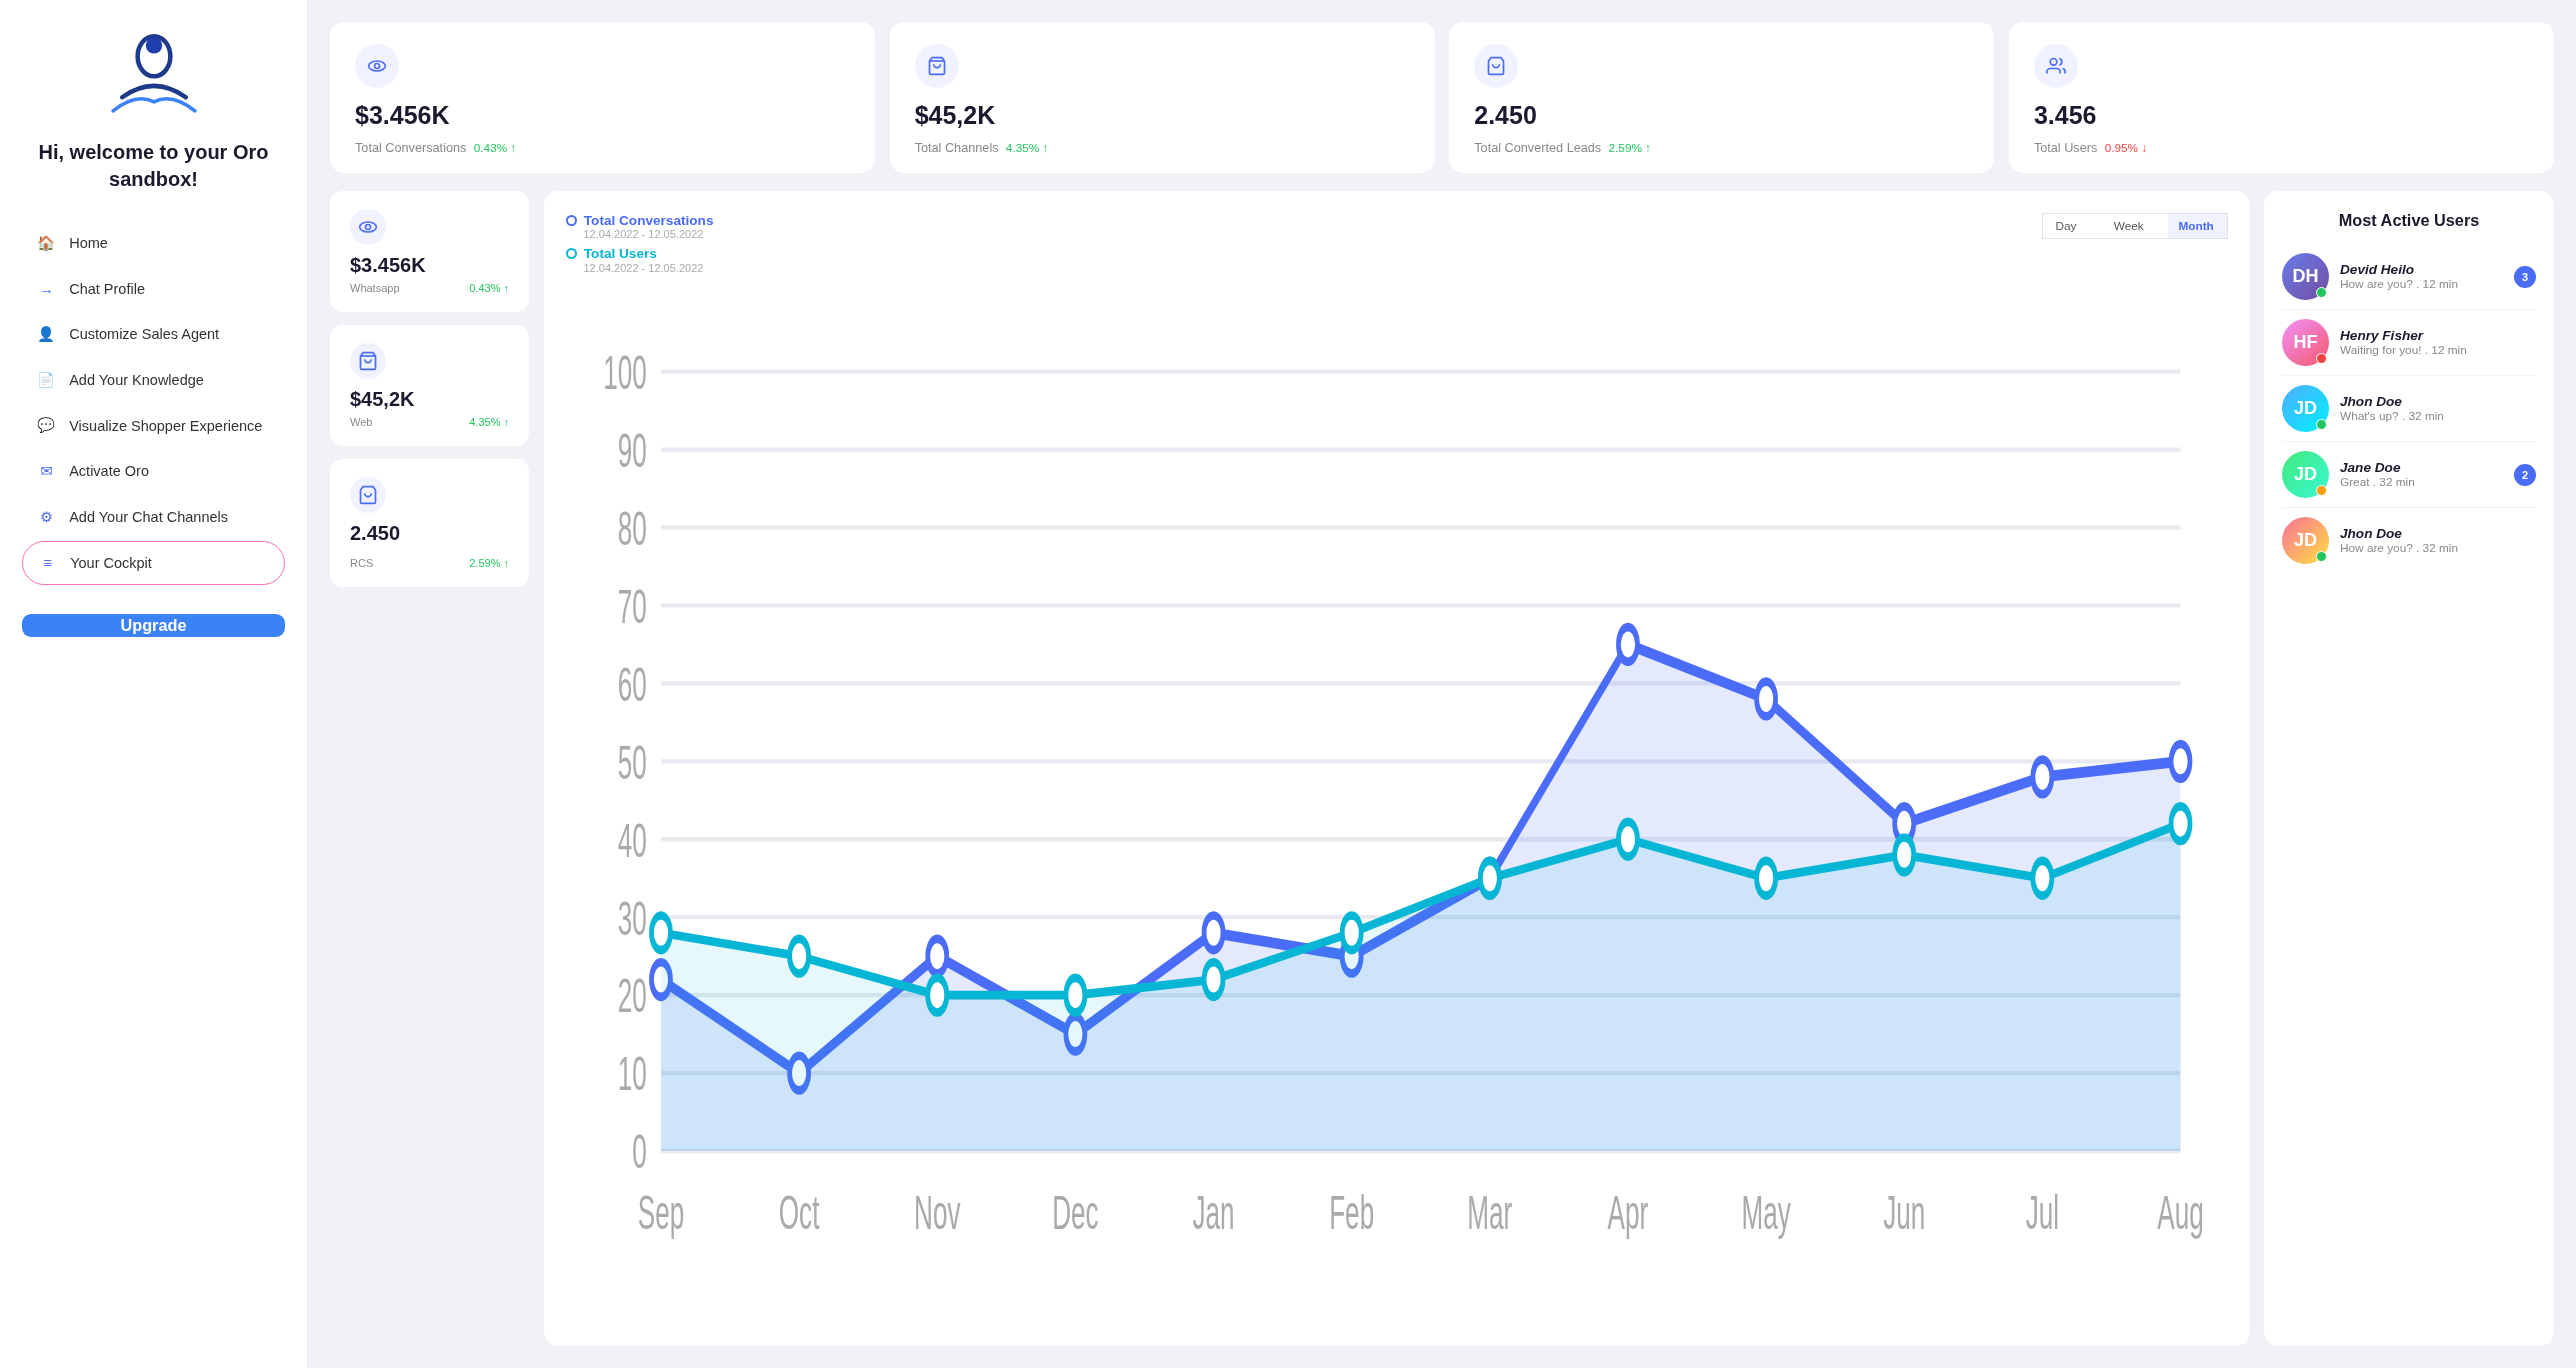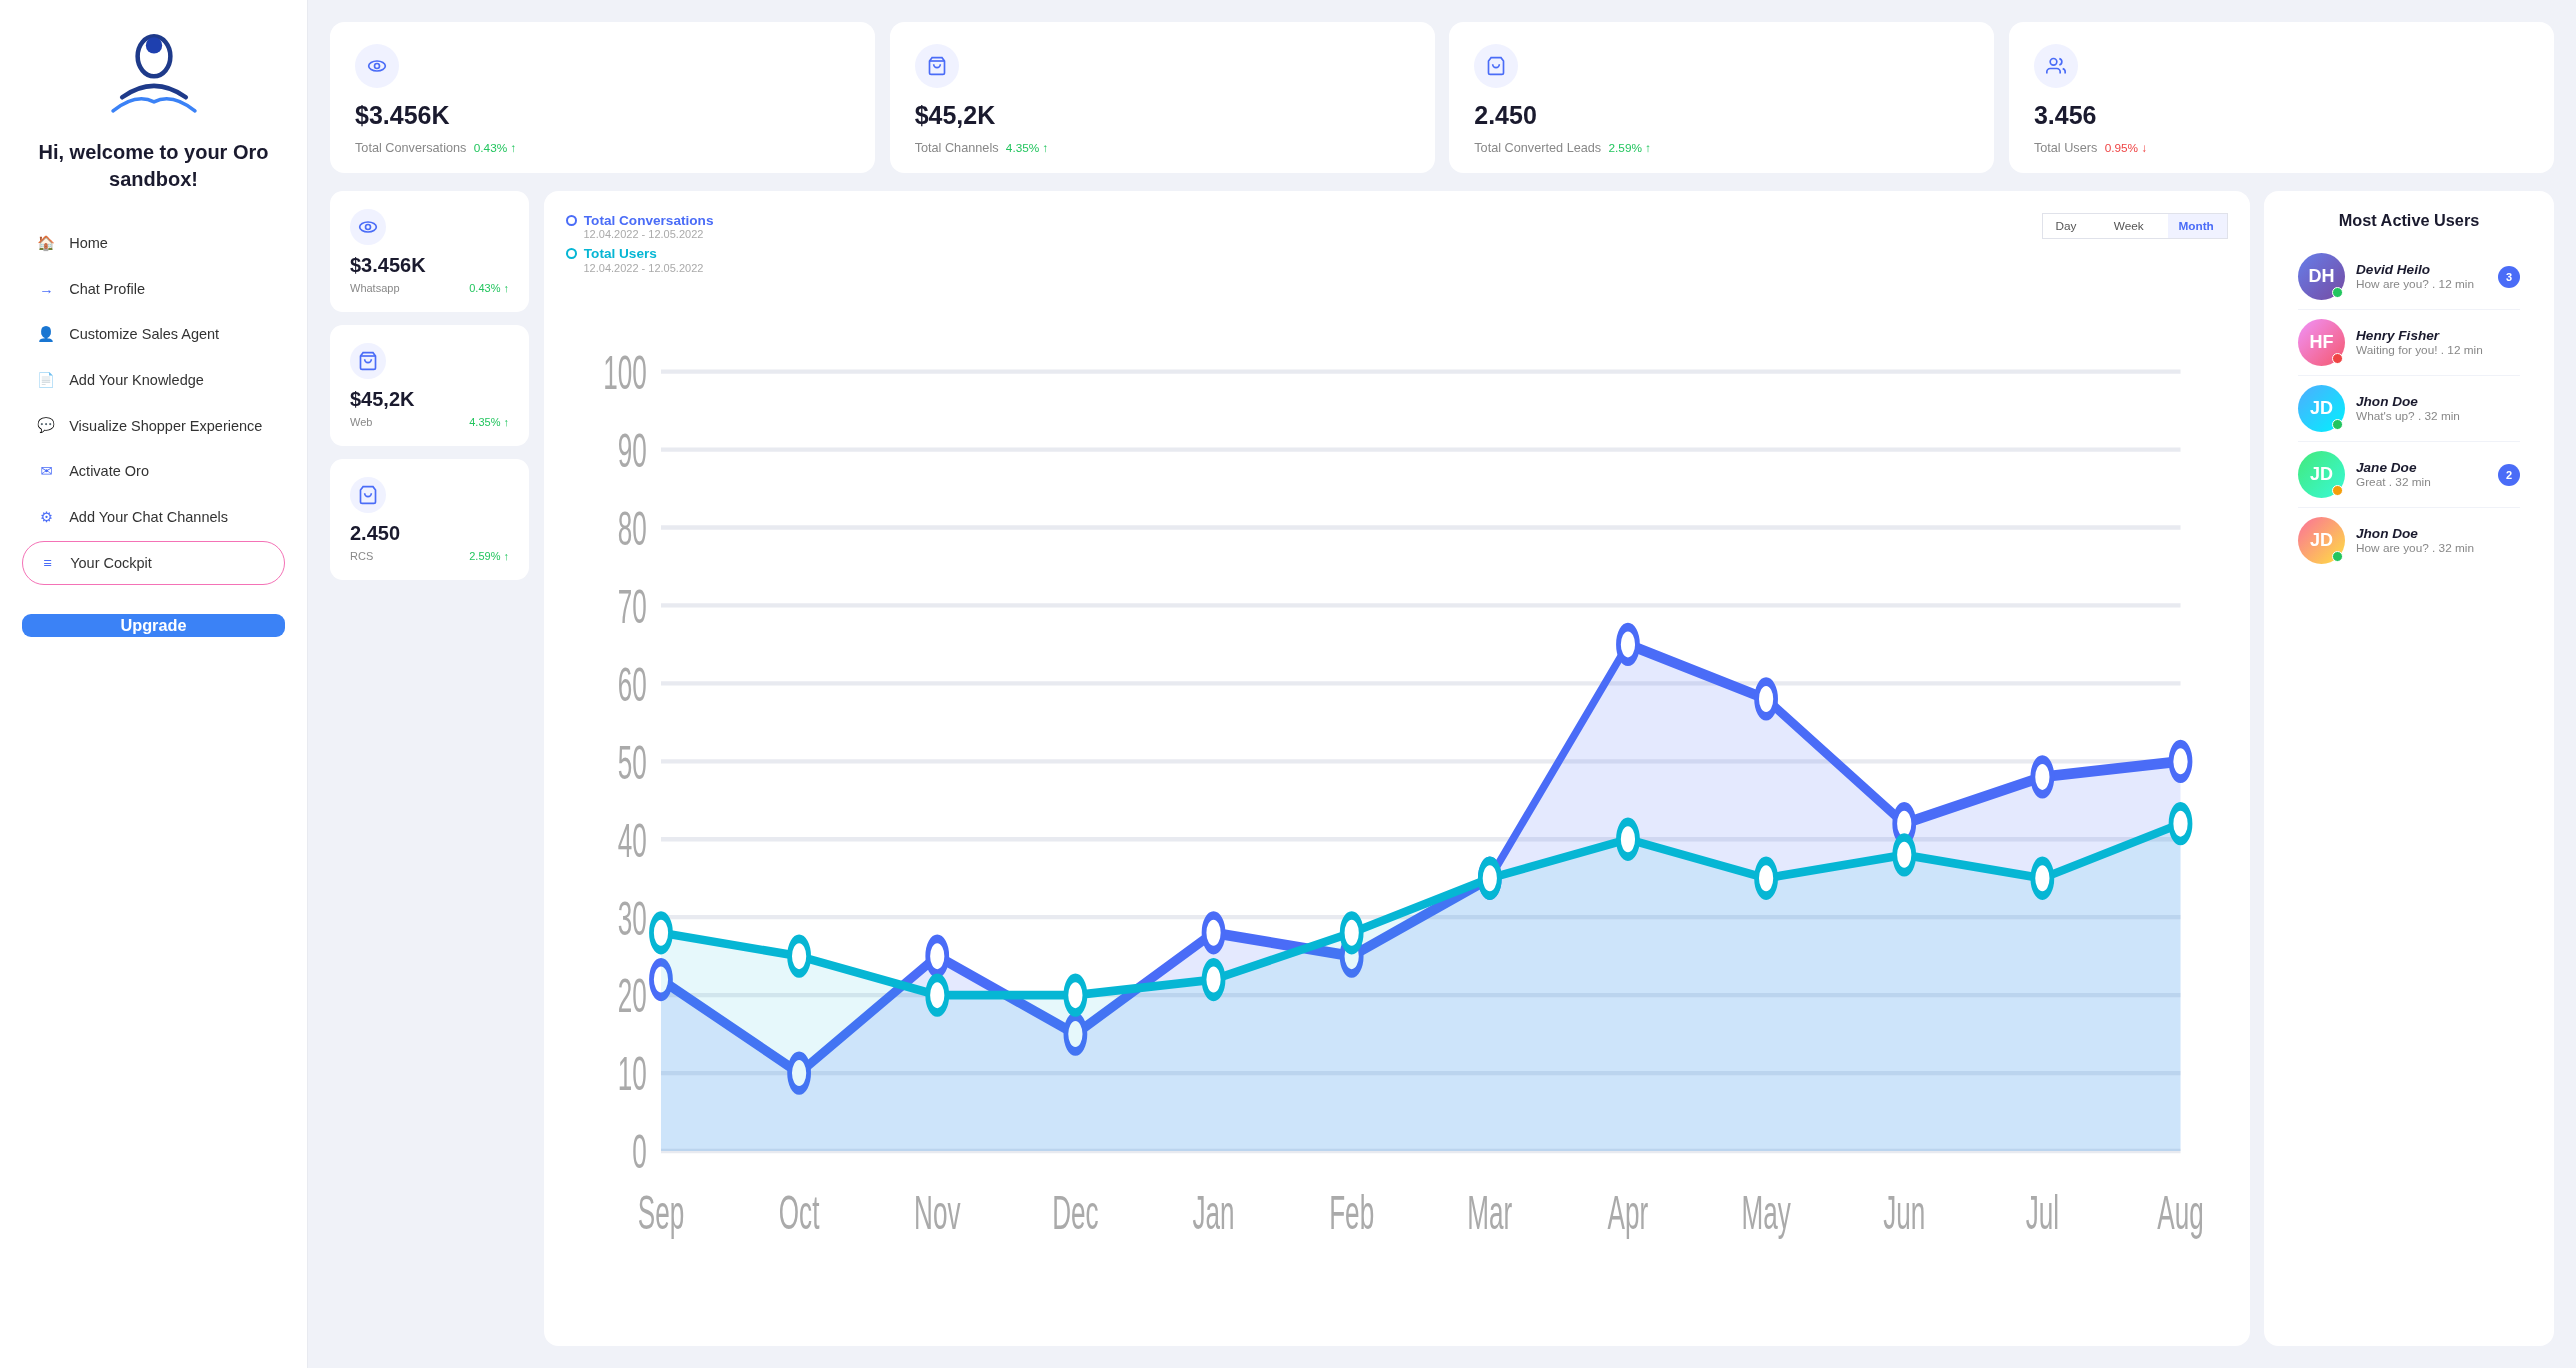--- a/index.html
+++ b/index.html
@@ -78,21 +78,21 @@
     .legend-date { font-size: 11px; color: #aaa; margin-left: 18px; }
     .chart-tabs { display: flex; gap: 12px; border: 0.9px solid #e0e2ea; border-radius: 0; overflow: hidden; }
     .chart-tab {
       padding: 5.4px 12.7px; font-size: 11.8px; cursor: pointer; background: #fff; color: #555; border: none;
     }
     .chart-tab.active { background: #f0f2ff; color: #4a6cf7; font-weight: 600; padding-left: 10px; }
     .chart-svg-wrap { flex: 1; position: relative; min-height: 0; }
     svg.chart { width: 100%; height: 100%; min-height: 199px; }
 
     
-    .active-users-card { background: #fff; border-radius: 14.5px; padding: 20px 34px; overflow-y: auto; }
+    .active-users-card { background: #fff; border-radius: 14.5px; padding: 20px 18px; overflow-y: auto; }
     .active-users-title { font-size: 16.3px; font-weight: 700; color: #1a1a2e; margin-bottom: 14.5px; text-align: center; }
     .user-item { display: flex; align-items: center; gap: 11px; padding: 9px 0; border-bottom: 0.9px solid #f0f2f8; }
     .user-item:last-child { border-bottom: none; }
     .avatar-wrap { position: relative; width: 47px; height: 47px; flex-shrink: 0; }
     .avatar { width: 47px; height: 47px; border-radius: 50%; object-fit: cover; background: #ccc; overflow: hidden; display: flex; align-items: center; justify-content: center; font-size: 18px; font-weight: 700; color: #fff; }
     .avatar.avatar-1 { background: linear-gradient(135deg, #667eea, #764ba2); }
     .avatar.avatar-2 { background: linear-gradient(135deg, #f093fb, #f5576c); }
     .avatar.avatar-3 { background: linear-gradient(135deg, #4facfe, #00f2fe); }
     .avatar.avatar-4 { background: linear-gradient(135deg, #43e97b, #38f9d7); }
     .avatar.avatar-5 { background: linear-gradient(135deg, #fa709a, #fee140); }
@@ -249,21 +249,21 @@
     </div>
   </div>
         <div class="mini-card">
     <div class="mini-icon-wrap">
             <svg width="20" height="20" viewBox="0 0 24 24" fill="none" stroke="#4a6cf7" stroke-width="2">
               <path d="M6 2L3 6v14a2 2 0 002 2h14a2 2 0 002-2V6l-3-4z"></path>
               <path d="M16 10a4 4 0 01-8 0"></path>
             </svg>
           </div>
     <div class="mini-value">2.450</div>
-    <div style="display:flex;justify-content:space-between;align-items:center;">
+    <div style="display:flex;justify-content:space-between;align-items:center;margin-top:7px;">
       <span class="mini-label">RCS</span>
       <span class="mini-change up">2.59% ↑</span>
     </div>
   </div>
       </div>
 
     <div class="chart-card">
       <div class="chart-header">
         <div class="chart-legends">
           <div class="legend-item">

